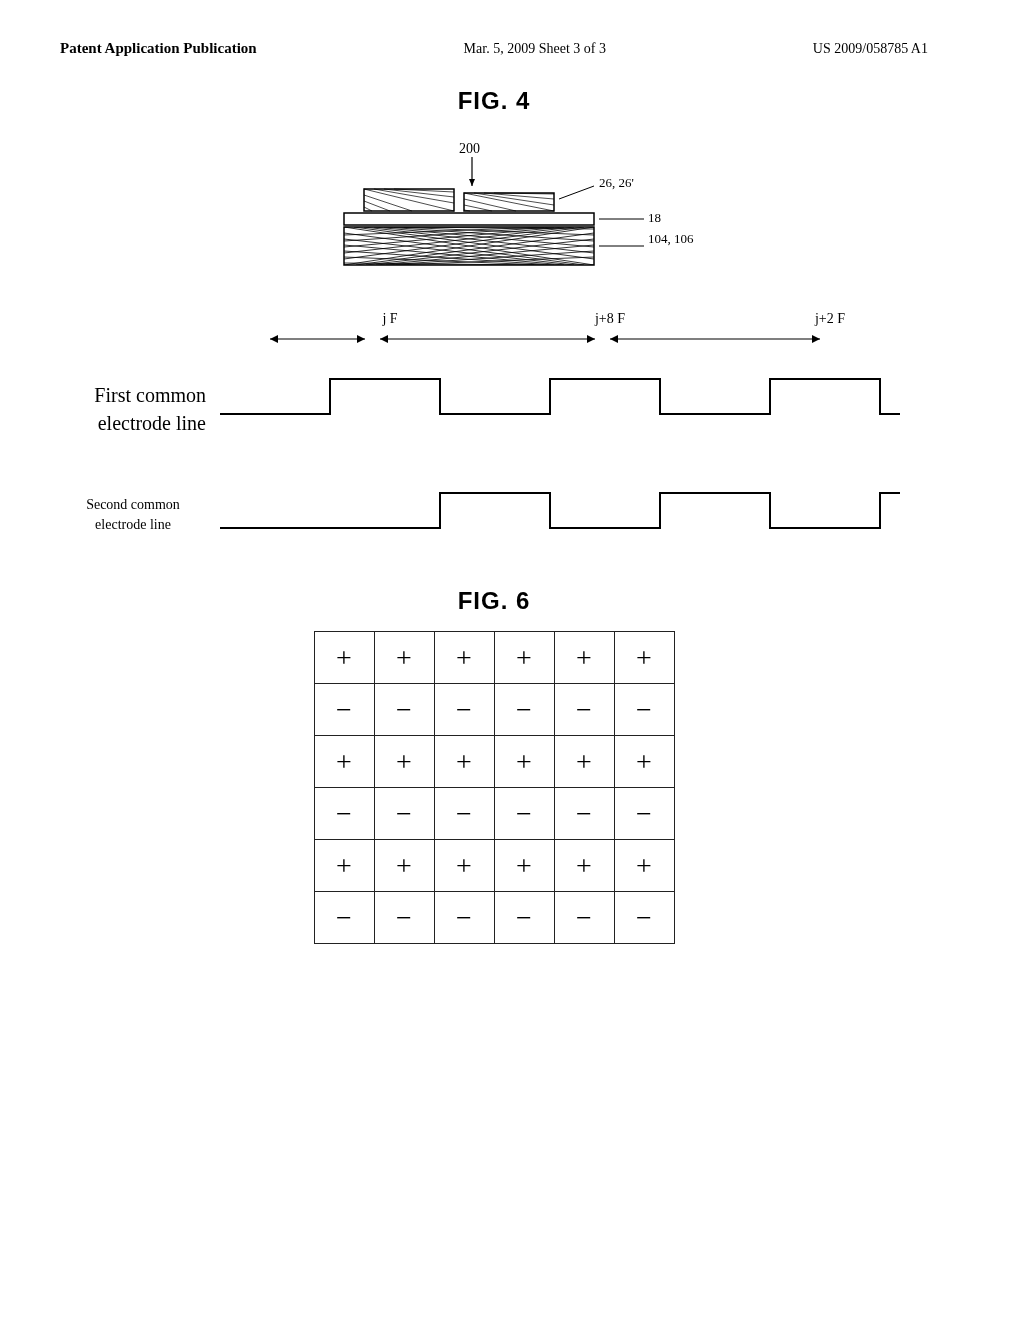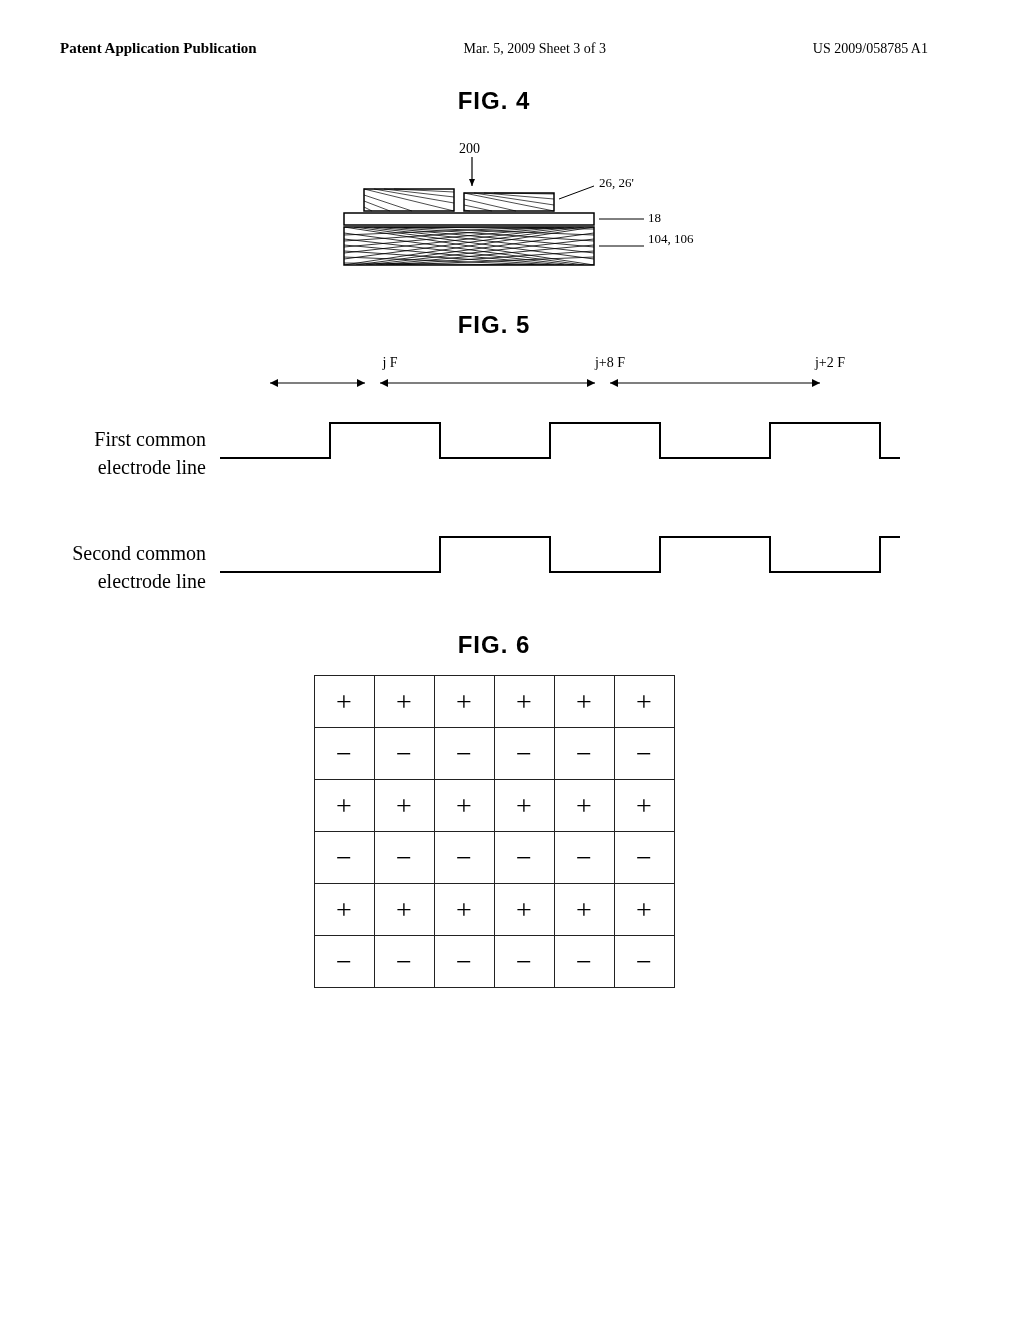--- a/index.html
+++ b/index.html
@@ -189,21 +189,20 @@
             <line x1="290" y1="126" x2="92" y2="134" stroke="#000" stroke-width="0.8"></line>
           </g>
           <line x1="295" y1="115" x2="340" y2="115" stroke="#000" stroke-width="1"></line>
           <text x="344" y="112" font-size="13" font-family="Times New Roman">104, 106</text>
         </svg>
       </div>
     </div>
   </div>
 
   <div class="fig5-section" style="margin-top: 20px;">
-    <div class="fig-title">FIG. 5</div>
 
     <div style="display:flex; padding-left: 200px; margin-bottom: 2px; width: 880px; font-size:14px; font-family: 'Times New Roman', serif; justify-content: center;">
       <span style="flex:1; text-align:center; padding-left: 20px;">j F</span>
       <span style="flex:1; text-align:center;">j+8 F</span>
       <span style="flex:1; text-align:center;">j+2 F</span>
     </div>
 
     <div style="padding-left: 200px; width: 880px; margin-bottom: 6px;">
       <svg width="680" height="20">
 
@@ -227,21 +226,21 @@
       </div>
       <div class="waveform-area">
         <svg width="680" height="80">
 
           <polyline points="0,55 110,55 110,20 220,20 220,55 330,55 330,20 440,20 440,55 550,55 550,20 660,20 660,55 680,55" fill="none" stroke="#000" stroke-width="2"></polyline>
         </svg>
       </div>
     </div>
 
     <div class="waveform-row" style="align-items: flex-start; margin-bottom: 20px;">
-      <div class="waveform-label" style="padding-top: 22px; width: 160px; font-size: 20px; text-align: right; line-height: 1.4; padding-right: 14px;">
+      <div class="waveform-label" style="padding-top: 22px; width: 160px; font-size: 14px; text-align: center; line-height: 1.4; padding-right: 14px;">
         <span>Second common<br>electrode line</span>
       </div>
       <div class="waveform-area">
         <svg width="680" height="80">
 
           <polyline points="0,55 220,55 220,20 330,20 330,55 440,55 440,20 550,20 550,55 660,55 660,20 680,20" fill="none" stroke="#000" stroke-width="2"></polyline>
         </svg>
       </div>
     </div>
   </div>

